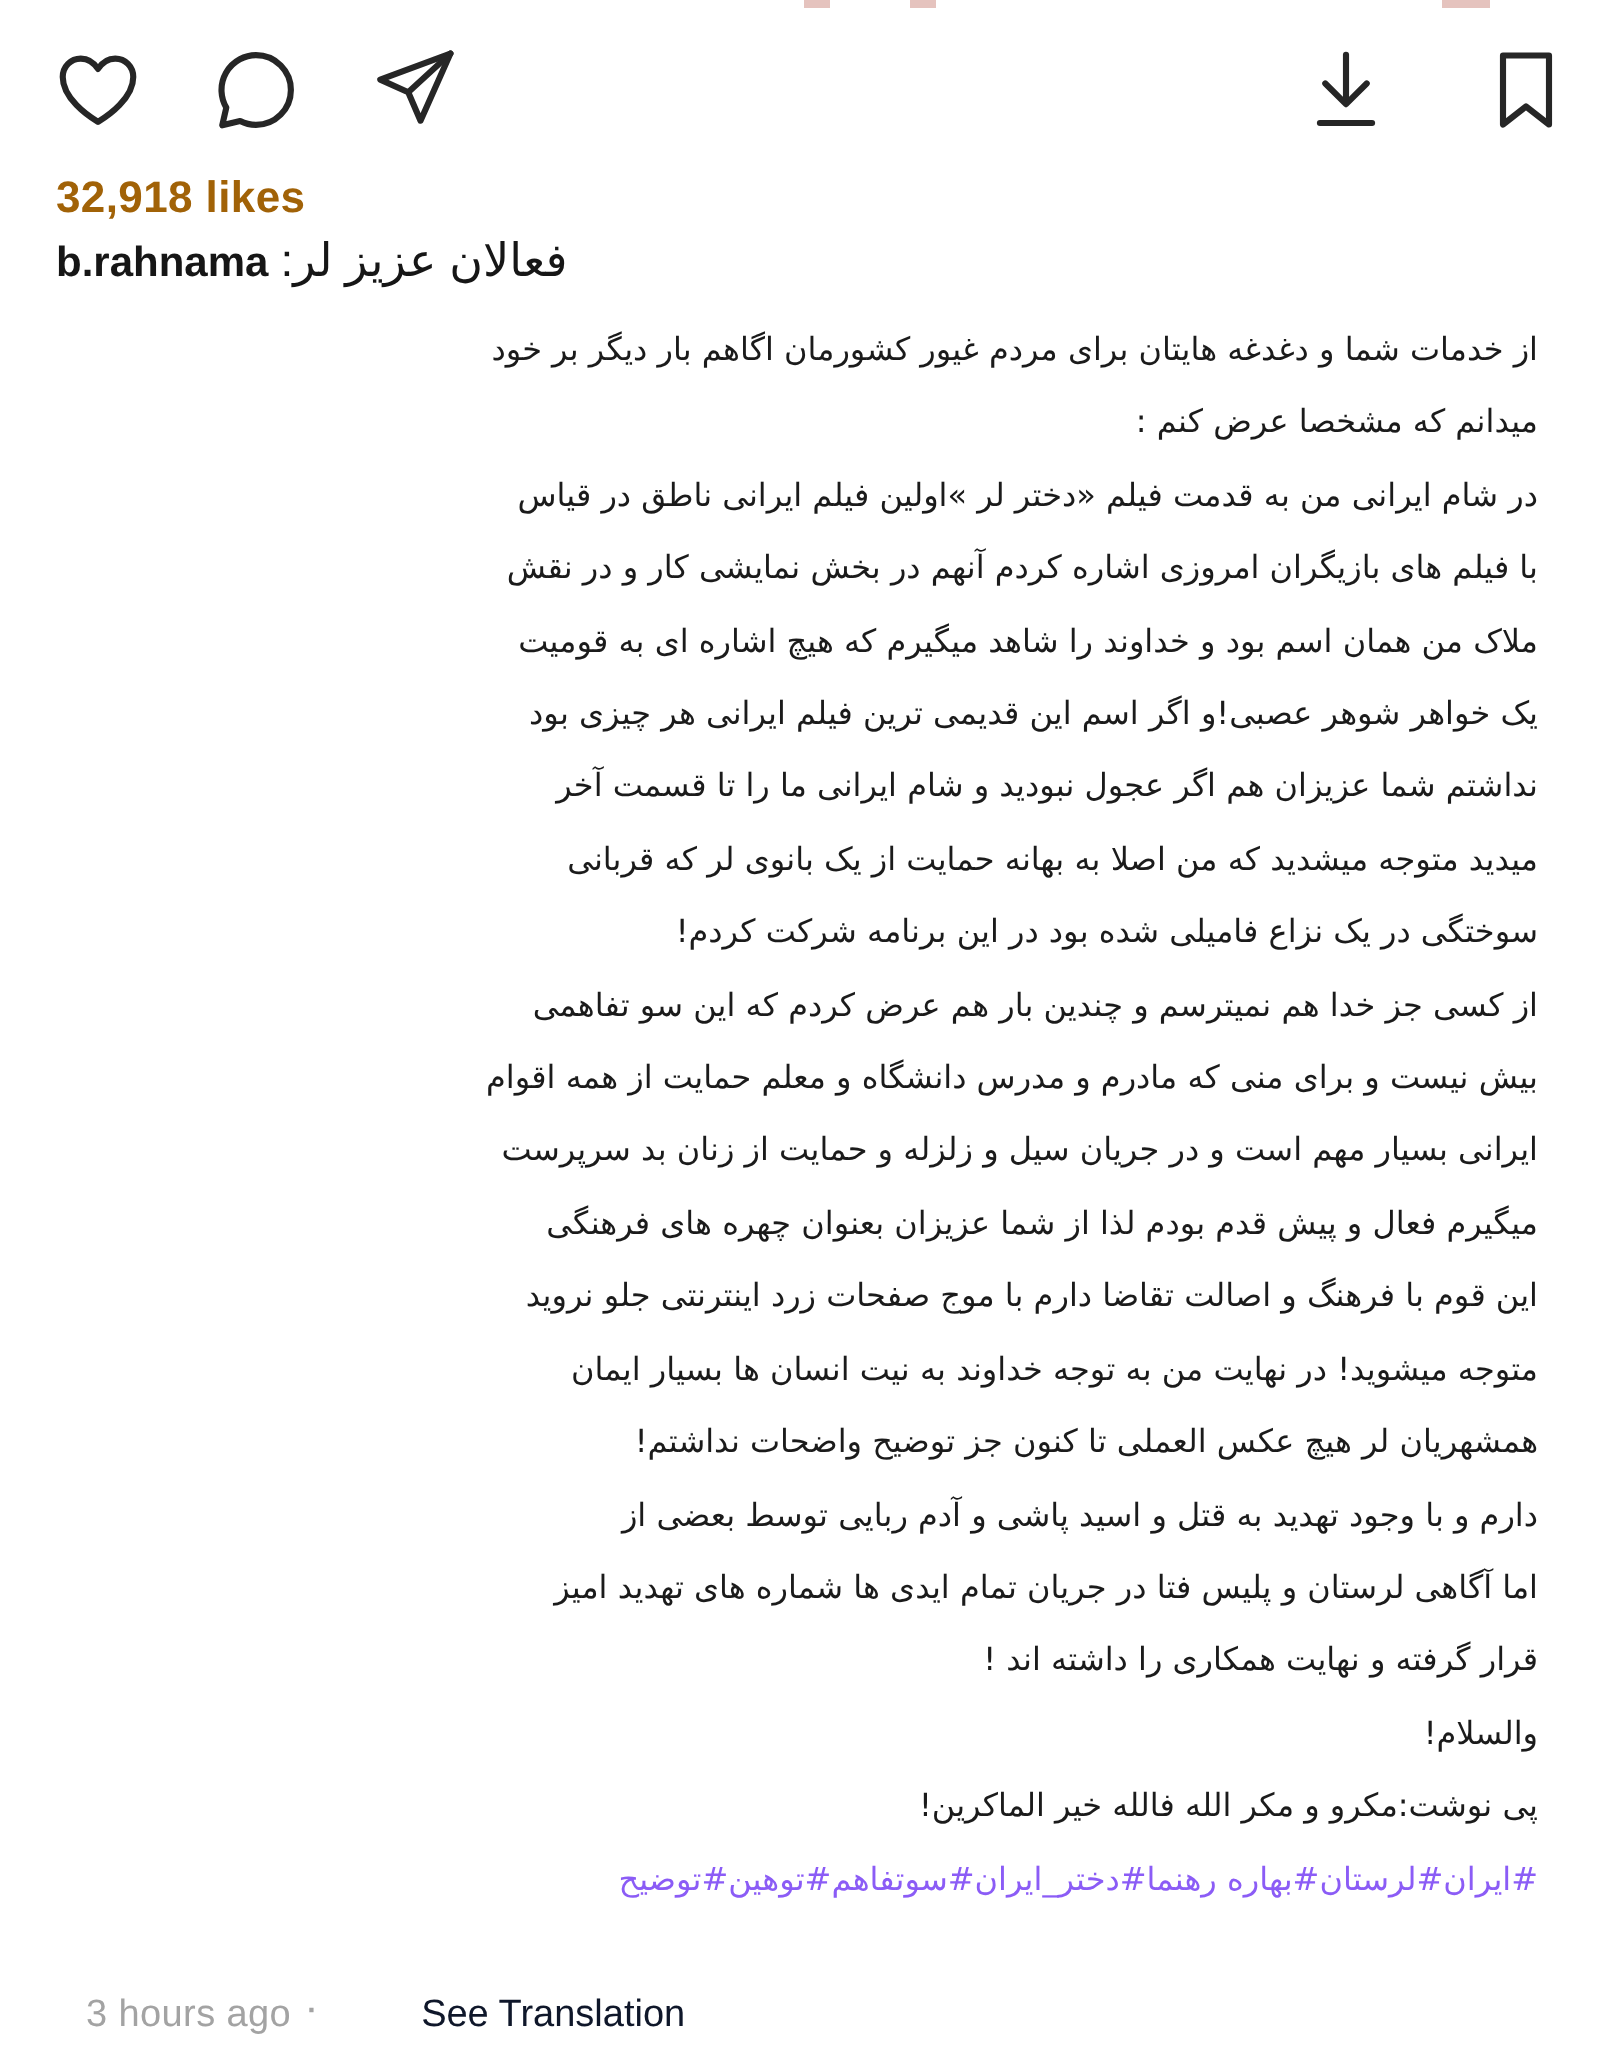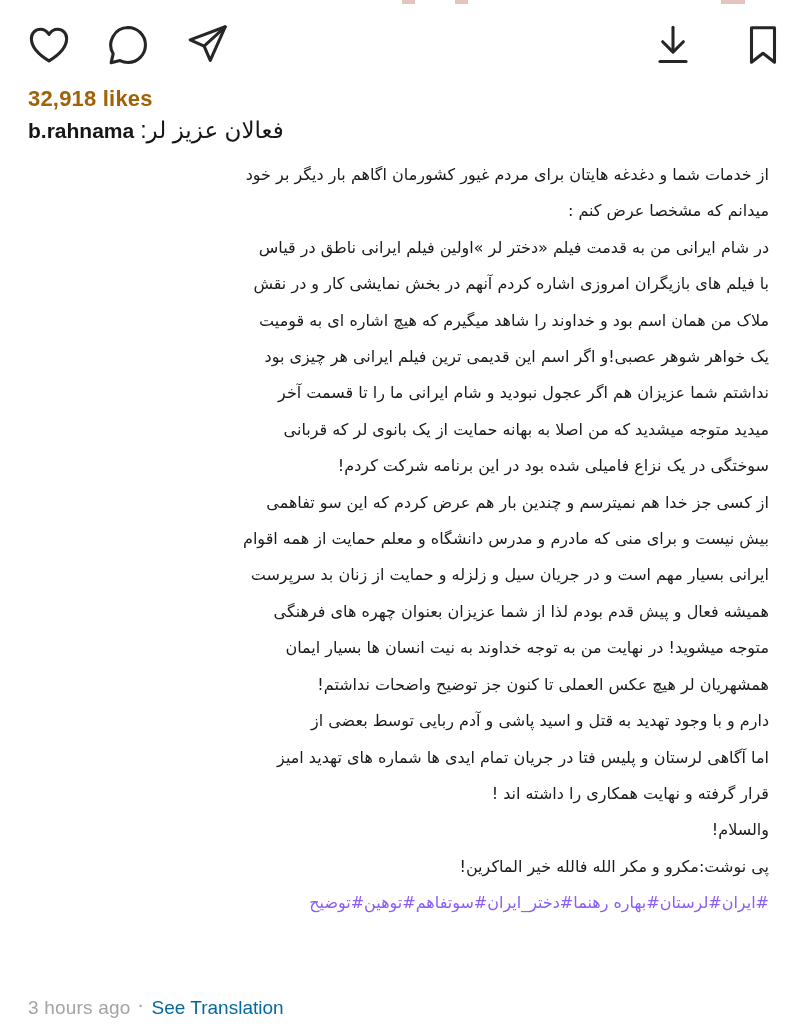--- a/index.html
+++ b/index.html
@@ -47,27 +47,27 @@
     direction: rtl; text-align: right;
     font-family: "DejaVu Sans", sans-serif;
     font-size: 16px; color: #1b1b1b;
     overflow: hidden;
   }
   .caption .cap-line { line-height: 36.4px; white-space: nowrap; }
   .caption .hashtags { color: #8b5cf6; cursor: pointer; }
 
   
   .time-row {
-    position: absolute; top: 997px; left: 28px;
+    position: absolute; top: 997px; left: 43px;
     display: flex; gap: 8px;
     font-size: 19px;
   }
   .time-ago { color: #a3a3a3; letter-spacing: .2px; }
   .dot-sep { color: #a3a3a3; font-weight: bold; font-size: 15px; }
-  .see-translation { color: #0369a1; cursor: pointer; }
+  .see-translation { color: #0f172a; cursor: pointer; margin-left: 44px; }
 </style>
 </head>
 <body>
 
 <div class="artifact a1"></div>
 <div class="artifact a2"></div>
 <div class="artifact a3"></div>
 
 <div class="action-bar">
   <div class="icon-group left">
@@ -115,21 +115,22 @@
   <div class="cap-line">در شام ایرانی  من به قدمت فیلم «دختر لر »اولین فیلم ایرانی ناطق در قیاس</div>
   <div class="cap-line">با فیلم های بازیگران امروزی اشاره کردم آنهم در بخش نمایشی کار و در نقش</div>
   <div class="cap-line">ملاک من همان اسم بود و خداوند را شاهد میگیرم که هیچ اشاره ای به قومیت</div>
   <div class="cap-line">یک خواهر شوهر عصبی!و اگر اسم این قدیمی ترین فیلم ایرانی هر چیزی بود</div>
   <div class="cap-line">نداشتم شما عزیزان هم  اگر عجول نبودید و شام ایرانی ما را تا قسمت آخر</div>
   <div class="cap-line">میدید متوجه میشدید که من اصلا به بهانه حمایت از یک بانوی لر که قربانی</div>
   <div class="cap-line">سوختگی در یک نزاع فامیلی  شده بود در این برنامه شرکت کردم!</div>
   <div class="cap-line">از کسی جز خدا هم نمیترسم و چندین بار هم عرض کردم که این سو تفاهمی</div>
   <div class="cap-line">بیش نیست و برای منی که مادرم و مدرس دانشگاه و معلم حمایت از همه اقوام</div>
   <div class="cap-line">ایرانی بسیار مهم است  و در جریان سیل و زلزله و حمایت از زنان بد سرپرست</div>
-  <div class="cap-line">همیشه فعال و پیش قدم بودم لذا از شما عزیزان  بعنوان چهره  های فرهنگی</div>
+  <div class="cap-line">میگیرم فعال و پیش قدم بودم لذا از شما عزیزان  بعنوان چهره  های فرهنگی</div>
+  <div class="cap-line">این قوم با فرهنگ و اصالت تقاضا دارم با موج صفحات زرد اینترنتی جلو نروید</div>
   <div class="cap-line">متوجه میشوید! در نهایت من به توجه خداوند به نیت انسان ها بسیار ایمان</div>
   <div class="cap-line">همشهریان لر هیچ عکس العملی تا کنون جز توضیح واضحات نداشتم!</div>
   <div class="cap-line">دارم و با وجود تهدید به قتل و اسید پاشی و آدم ربایی توسط بعضی از</div>
   <div class="cap-line">اما آگاهی لرستان و پلیس فتا در جریان تمام ایدی ها  شماره های تهدید امیز</div>
   <div class="cap-line">قرار گرفته و نهایت همکاری را داشته اند !</div>
   <div class="cap-line">والسلام!</div>
   <div class="cap-line">پی نوشت:مکرو و مکر الله فالله خیر الماکرین!</div>
   <div class="cap-line hashtags">#ایران#لرستان#بهاره رهنما#دختر_ایران#سوتفاهم#توهین#توضیح</div>
 </div>
 

